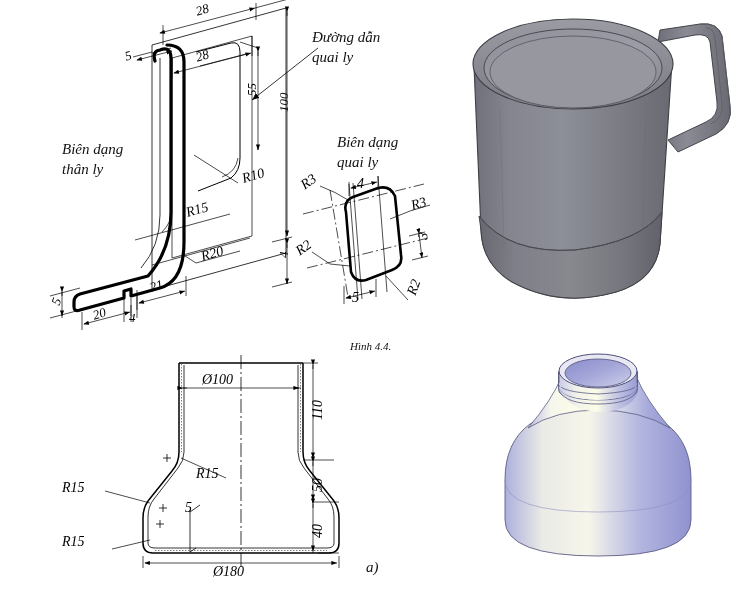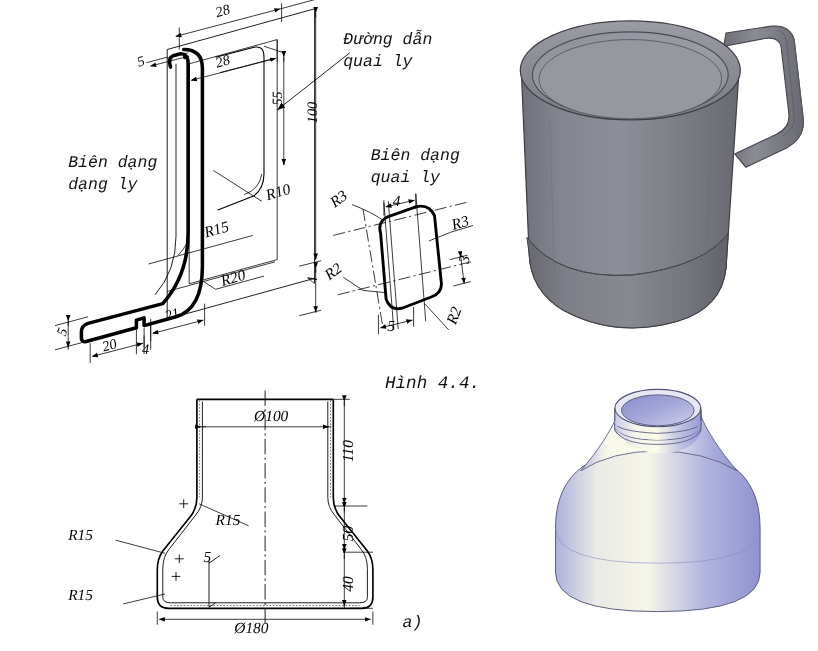--- a/index.html
+++ b/index.html
@@ -24,32 +24,32 @@
   }
   .svg-layer {
     position: absolute;
     left: 0; top: 0;
     width: 744px;
     height: 592px;
   }
   
   .lbl {
     position: absolute;
-    font-family: Liberation Mono, monospace;
+    font-family: Liberation Serif, serif;
     font-style: italic;
     white-space: pre;
     line-height: 1.22;
     color: #111;
     text-align: right;
   }
   .lbl-note {
     font-size: 15px;
   }
   .lbl-caption {
-    font-size: 16px;
+    font-size: 11px;
   }
   .lbl-sub {
     font-size: 15px;
   }
   .dim {
     position: absolute;
     font-family: "Liberation Serif", "DejaVu Serif", serif;
     font-style: italic;
     font-size: 13px;
     white-space: nowrap;
@@ -598,21 +598,21 @@
 
     <g>
       <path d="M 559 371 L 559 383 Q 560 392 598 394 Q 636 392 637 383 L 637 371" fill="none" stroke="none"></path>
     </g>
   </svg>
 
   <div class="lbl lbl-note" style="left:312px; top:28px;">Đường dẫn</div>
   <div class="lbl lbl-note" style="left:312px; top:48px;">quai ly</div>
 
   <div class="lbl lbl-note" style="left:62px; top:140px;">Biên dạng</div>
-  <div class="lbl lbl-note" style="left:62px; top:160px;">dạng ly</div>
+  <div class="lbl lbl-note" style="left:62px; top:160px;">thân ly</div>
 
   <div class="lbl lbl-note" style="left:337px; top:133px;">Biên dạng</div>
   <div class="lbl lbl-note" style="left:337px; top:153px;">quai ly</div>
 
   <div class="lbl lbl-caption" style="left:350px; top:340px;">Hình 4.4.</div>
   <div class="lbl lbl-sub" style="left:366px; top:558px;">a)</div>
 
   <div class="dim" style="left:196px; top:2px; transform:rotate(-16deg);">28</div>
 
   <div class="dim" style="left:196px; top:48px; transform:rotate(-16deg);">28</div>
@@ -646,21 +646,21 @@
   <div class="dim dim-lg" style="left:296px; top:240px; transform:rotate(-36deg);">R2</div>
 
   <div class="dim dim-lg" style="left:404px; top:292px; transform:rotate(-70deg); transform-origin:left top;">R2</div>
 
   <div class="dim dim-lg" style="left:357px; top:176px;">4</div>
 
   <div class="dim dim-lg" style="left:352px; top:290px;">5</div>
 
   <div class="dim dim-lg" style="left:415px; top:238px; transform:rotate(-80deg); transform-origin:left top;">3</div>
 
-  <div class="dim dim-lg" style="left:231px; top:372px;">Ø100</div>
+  <div class="dim dim-lg" style="left:202px; top:372px;">Ø100</div>
 
   <div class="dim dim-lg" style="left:213px; top:564px;">Ø180</div>
 
   <div class="dim dim-lg" style="left:310px; top:420px; transform:rotate(-90deg); transform-origin:left top;">110</div>
 
   <div class="dim dim-lg" style="left:310px; top:492px; transform:rotate(-90deg); transform-origin:left top;">50</div>
 
   <div class="dim dim-lg" style="left:310px; top:538px; transform:rotate(-90deg); transform-origin:left top;">40</div>
 
   <div class="dim dim-lg" style="left:185px; top:500px;">5</div>

